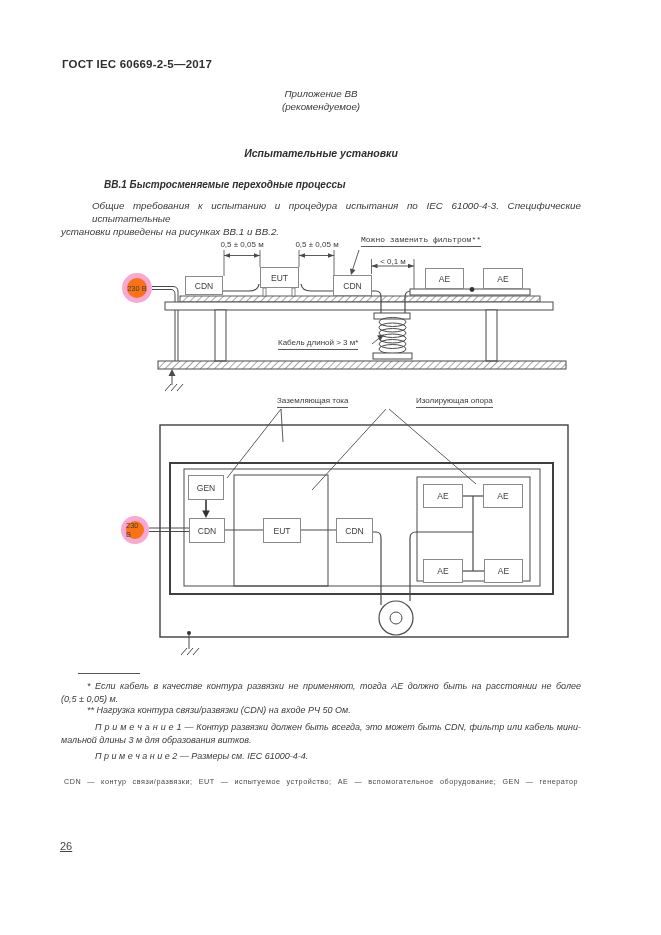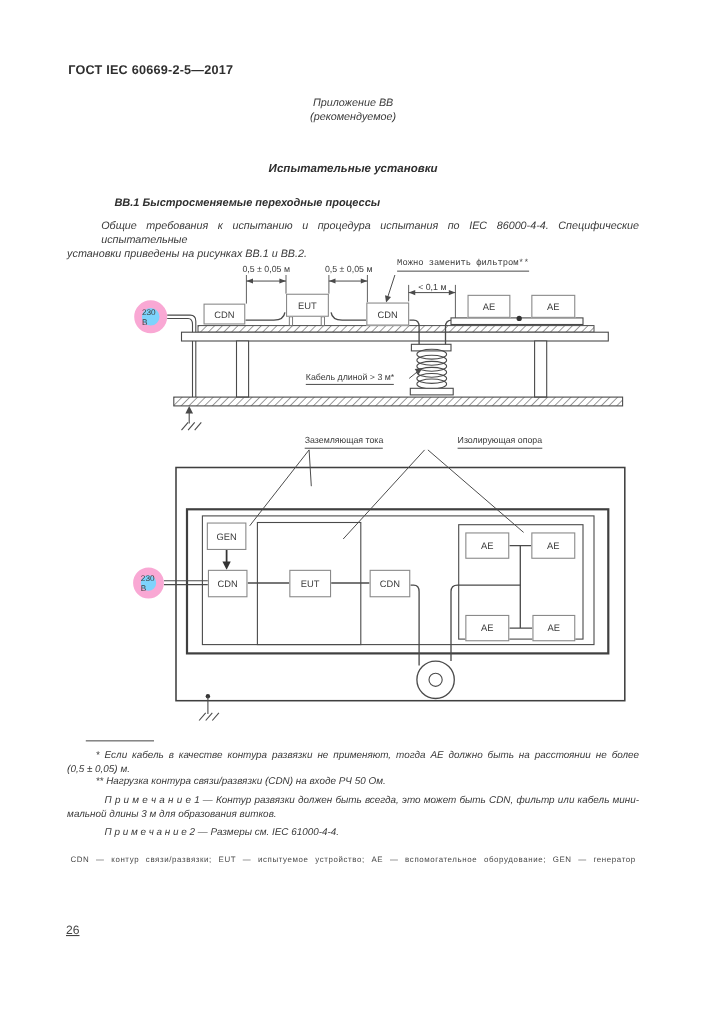--- a/index.html
+++ b/index.html
@@ -13,41 +13,41 @@
   .line{display:block;}
   .jl{text-align:justify;text-align-last:justify;}
   .fn{font-size:9px;line-height:12.5px;}
   .abbr{font-size:7.2px;letter-spacing:.55px;color:#474747;}
   .cap{font-size:9.2px;}
   .pgnum{font-size:11px;color:#444;text-decoration:underline;}
   .dlabel{position:absolute;font-size:8px;color:#3a3a3a;white-space:nowrap;line-height:10px;}
   .ul{border-bottom:1px solid #5a5a5a;padding-bottom:1px;}
   .box{position:absolute;border:1px solid #8a8a8a;background:#fff;display:flex;align-items:center;
        justify-content:center;font-size:8.5px;color:#3c3c3c;box-sizing:border-box;}
-  .circ{position:absolute;border:7px solid #f9a8d4;border-radius:50%;background:#7dd3fc;display:flex;
+  .circ{position:absolute;border:5px solid #f9a8d4;border-radius:50%;background:#f97316;display:flex;
         align-items:center;justify-content:center;font-size:7.5px;color:#3c3c3c;box-sizing:border-box;}
   svg{position:absolute;overflow:visible;}
   .sep{position:absolute;height:1px;background:#555;}
 </style>
 </head>
 <body>
 
 <div id="page">
 
   <div class="abs hdr" style="left:62px;top:58px;">ГОСТ IEC 60669-2-5—2017</div>
 
   <div class="abs t ctr" style="left:61px;top:87px;width:520px;">Приложение ВВ</div>
   <div class="abs t ctr" style="left:61px;top:100px;width:520px;">(рекомендуемое)</div>
 
   <div class="abs t b ctr" style="left:61px;top:147px;width:520px;font-size:10.5px;">Испытательные установки</div>
 
   <div class="abs t b" style="left:104px;top:178px;font-size:10px;">ВВ.1  Быстросменяемые переходные процессы</div>
 
   <div class="abs t" style="left:61px;top:199px;width:520px;">
-    <span class="line jl" style="padding-left:31px;">Общие требования к испытанию и процедура испытания по IEC 86000-4-4. Специфические испытательные</span>
+    <span class="line jl" style="padding-left:31px;">Общие требования к испытанию и процедура испытания по IEC 61000-4-3. Специфические испытательные</span>
     <span class="line">установки приведены на рисунках ВВ.1 и ВВ.2.</span>
   </div>
 
   <svg style="left:100px;top:228px;" width="480" height="172" viewBox="0 0 480 172">
     <defs>
       <pattern id="h1" patternUnits="userSpaceOnUse" width="5" height="5" patternTransform="rotate(45)">
         <line x1="0" y1="0" x2="0" y2="5" stroke="#5a5a5a" stroke-width="1.1"></line>
       </pattern>
     </defs>
 

